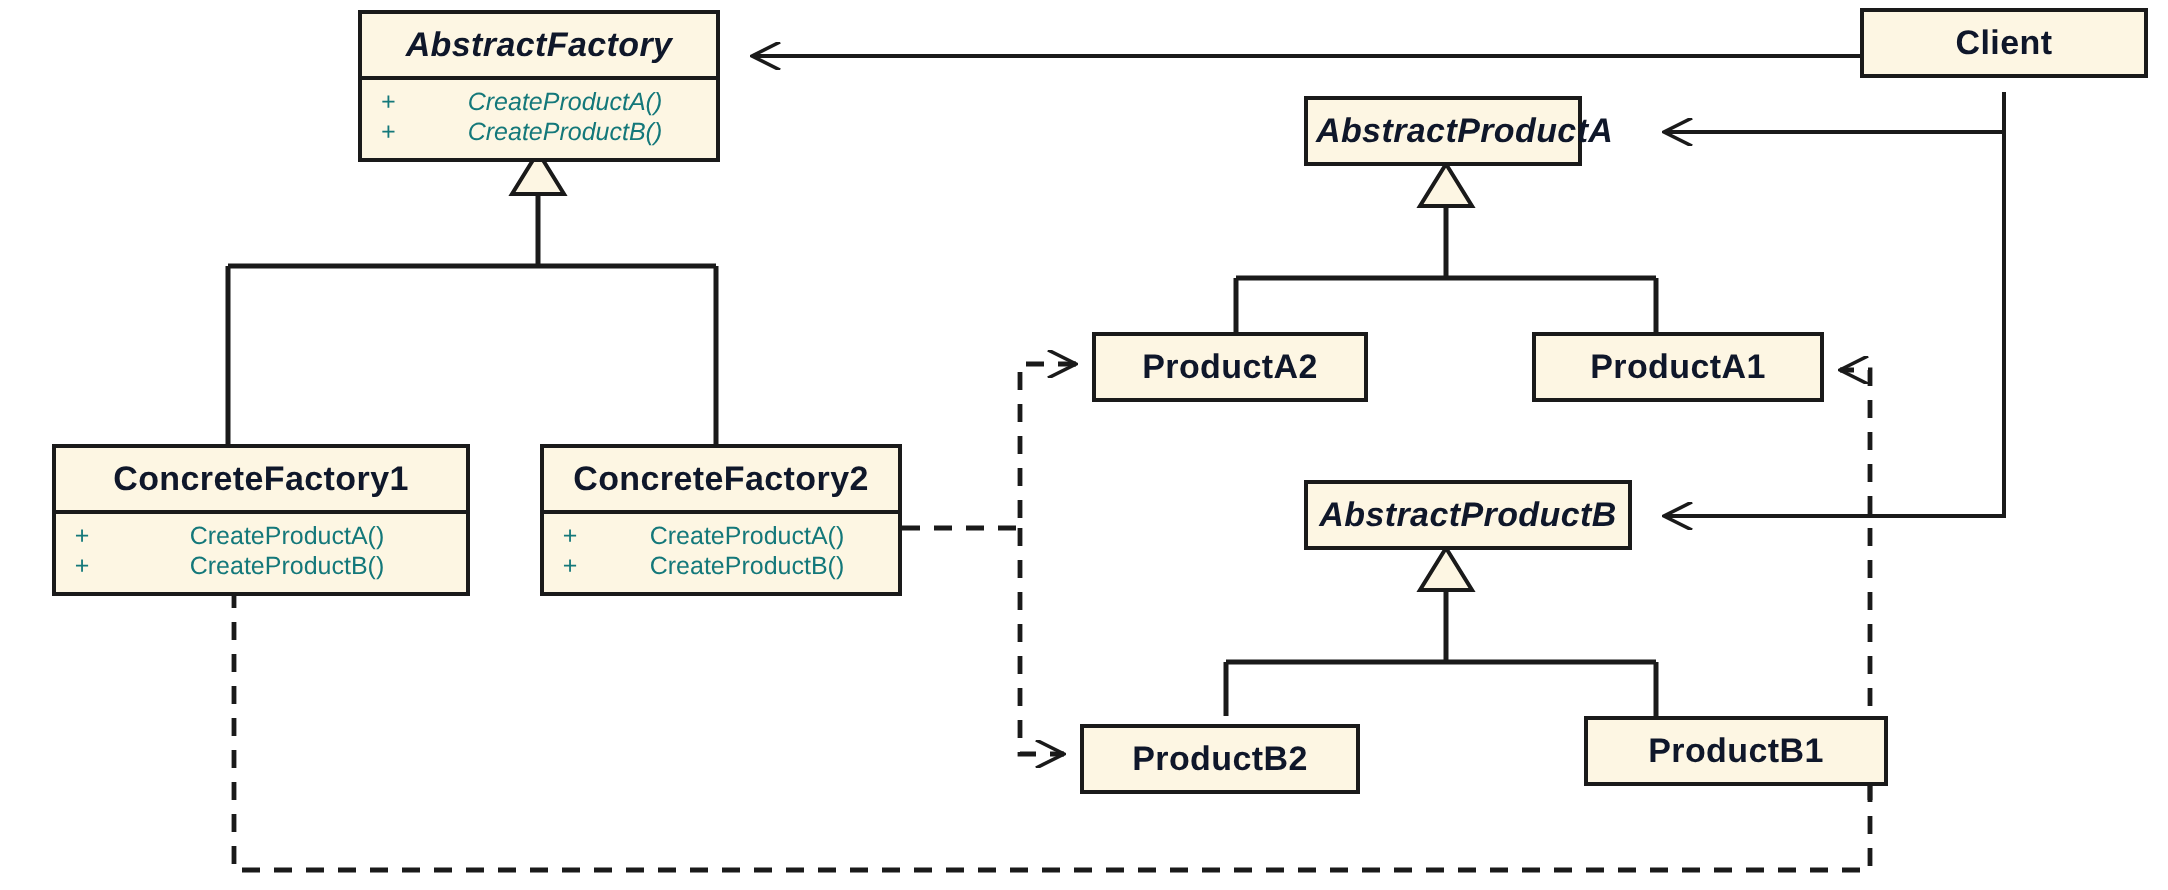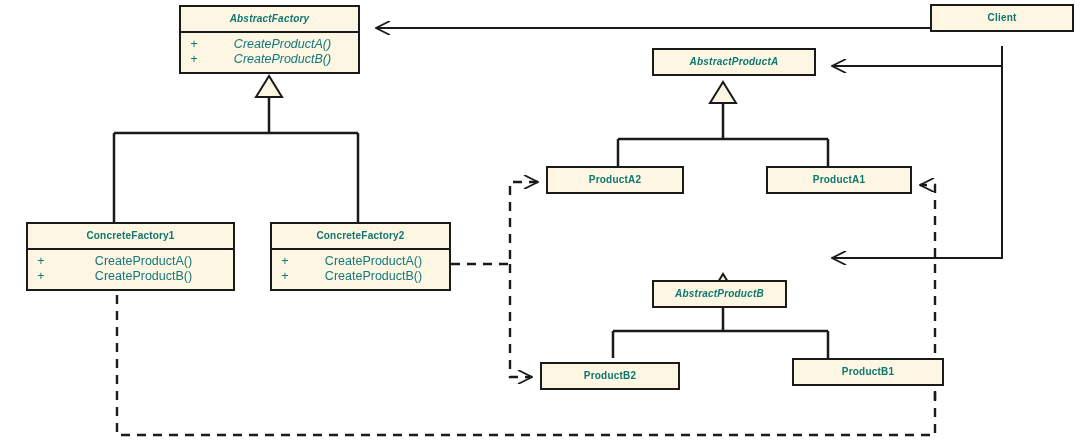--- a/index.html
+++ b/index.html
@@ -26,23 +26,23 @@
   }
   .uml-box {
     position: absolute;
     box-sizing: border-box;
     background: #fdf6e3;
     border: 2px solid #1a1a1a;
     z-index: 5;
   }
   .uml-title {
     text-align: center;
-    color: #0f766e;
+    color: #0f172a;
     font-weight: bold;
-    font-size: 10px;
+    font-size: 17px;
     letter-spacing: 0.2px;
     line-height: 1;
     padding: 7px 4px 7px 4px;
     white-space: nowrap;
   }
   .uml-title.abstract {
     font-style: italic;
   }
   .uml-sep {
     height: 0;
@@ -69,24 +69,24 @@
     text-align: center;
   }
   .uml-method.abstract .sig,
   .uml-method.abstract .vis {
     font-style: italic;
   }
   
   #box-abstractfactory { left: 179px; top: 5px;  width: 181px; }
   #box-concretefactory1 { left: 26px;  top: 222px; width: 209px; }
   #box-concretefactory2 { left: 270px; top: 222px; width: 181px; }
-  #box-abstractproducta { left: 652px; top: 48px;  width: 164px; }
+  #box-abstractproducta { left: 652px; top: 48px;  width: 139px; }
   #box-producta2 { left: 546px; top: 166px; width: 138px; }
   #box-producta1 { left: 766px; top: 166px; width: 146px; }
-  #box-abstractproductb { left: 652px; top: 240px; width: 135px; margin-top: 40px; }
+  #box-abstractproductb { left: 652px; top: 240px; width: 164px; }
   #box-productb2 { left: 540px; top: 362px; width: 140px; }
   #box-productb1 { left: 760px; top: 358px; width: 152px; margin-left: 32px; }
   #box-client { left: 930px; top: 4px; width: 144px; }
 </style>
 </head>
 <body>
 
 <div id="diagram-root">
 
   <svg id="wires" viewBox="0 0 1084 445" width="1084" height="445" xmlns="http://www.w3.org/2000/svg">

